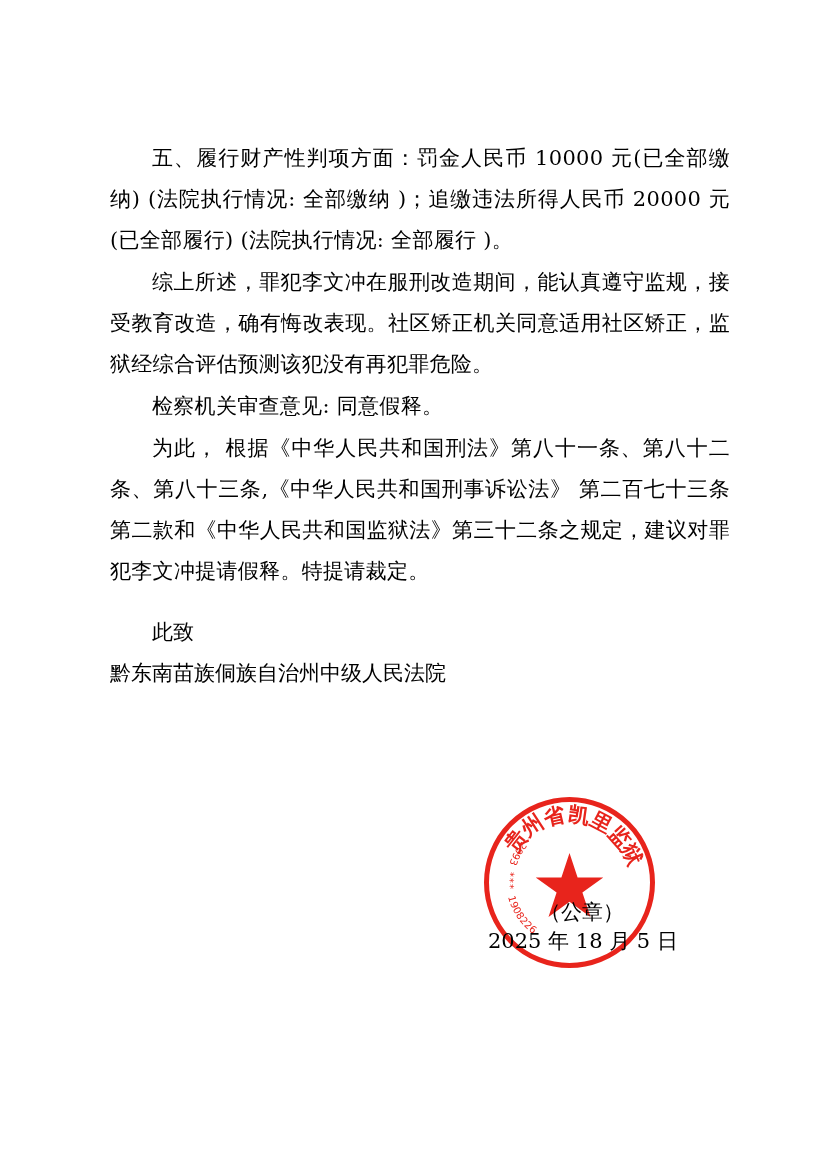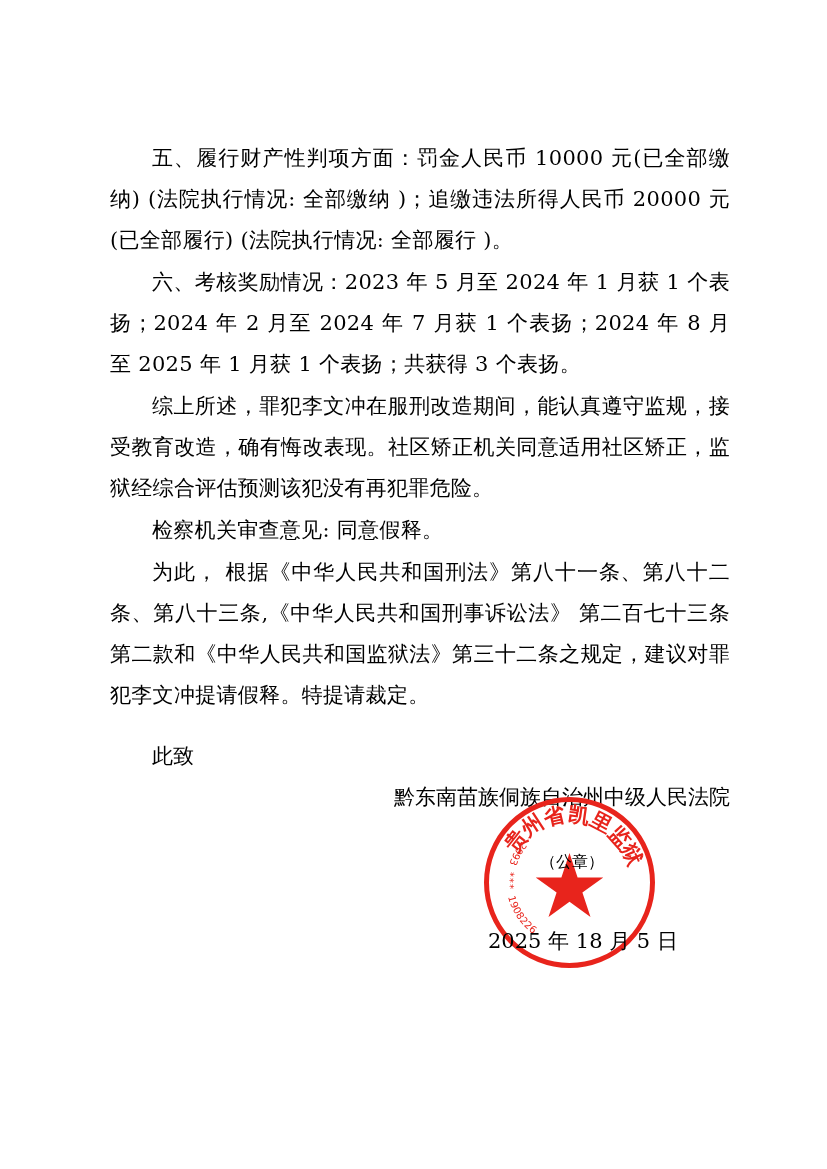--- a/index.html
+++ b/index.html
@@ -43,61 +43,59 @@
     font-size: 21px;
     line-height: 41px;
     text-indent: 42px;
     margin: 20px 0 0 0;
   }
   .closing-2 {
     font-size: 21px;
     line-height: 41px;
     text-indent: 0;
     margin: 0;
-    text-align: right;
   }
   
   .seal-wrap {
     position: absolute;
     left: 482px;
     top: 795px;
     width: 175px;
     height: 175px;
   }
   .seal {
     position: absolute;
     left: 0; top: 0;
     width: 175px;
     height: 175px;
   }
   .seal-label {
     position: absolute;
     left: 540px;
-    top: 852px;
-    font-size: 16px;
+    top: 898px;
+    font-size: 21px;
     color: #000;
     white-space: nowrap;
   }
   .seal-date {
     position: absolute;
     left: 488px;
     top: 927px;
     font-size: 21px;
     color: #000;
     white-space: nowrap;
   }
 </style>
 </head>
 <body>
 
 <div class="page">
 
   <div class="content">
     <p class="para indent">五、履行财产性判项方面：罚金人民币 10000 元(已全部缴纳) (法院执行情况: 全部缴纳 )；追缴违法所得人民币 20000 元(已全部履行) (法院执行情况: 全部履行 )。</p>
-    <p class="para indent">六、考核奖励情况：2023 年 5 月至 2024 年 1 月获 1 个表扬；2024 年 2 月至 2024 年 7 月获 1 个表扬；2024 年 8 月至 2025 年 1 月获 1 个表扬；共获得 3 个表扬。</p>
     <p class="para indent">综上所述，罪犯李文冲在服刑改造期间，能认真遵守监规，接受教育改造，确有悔改表现。社区矫正机关同意适用社区矫正，监狱经综合评估预测该犯没有再犯罪危险。</p>
     <p class="para indent">检察机关审查意见: 同意假释。</p>
     <p class="para indent">为此， 根据《中华人民共和国刑法》第八十一条、第八十二条、第八十三条,《中华人民共和国刑事诉讼法》 第二百七十三条第二款和《中华人民共和国监狱法》第三十二条之规定，建议对罪犯李文冲提请假释。特提请裁定。</p>
     <p class="closing-1">此致</p>
     <p class="closing-2">黔东南苗族侗族自治州中级人民法院</p>
   </div>
 
   <div class="seal-wrap">
     <svg class="seal" viewBox="0 0 175 175" xmlns="http://www.w3.org/2000/svg">
       <circle cx="87.5" cy="87.5" r="83" fill="none" stroke="#e8241c" stroke-width="5"></circle>

